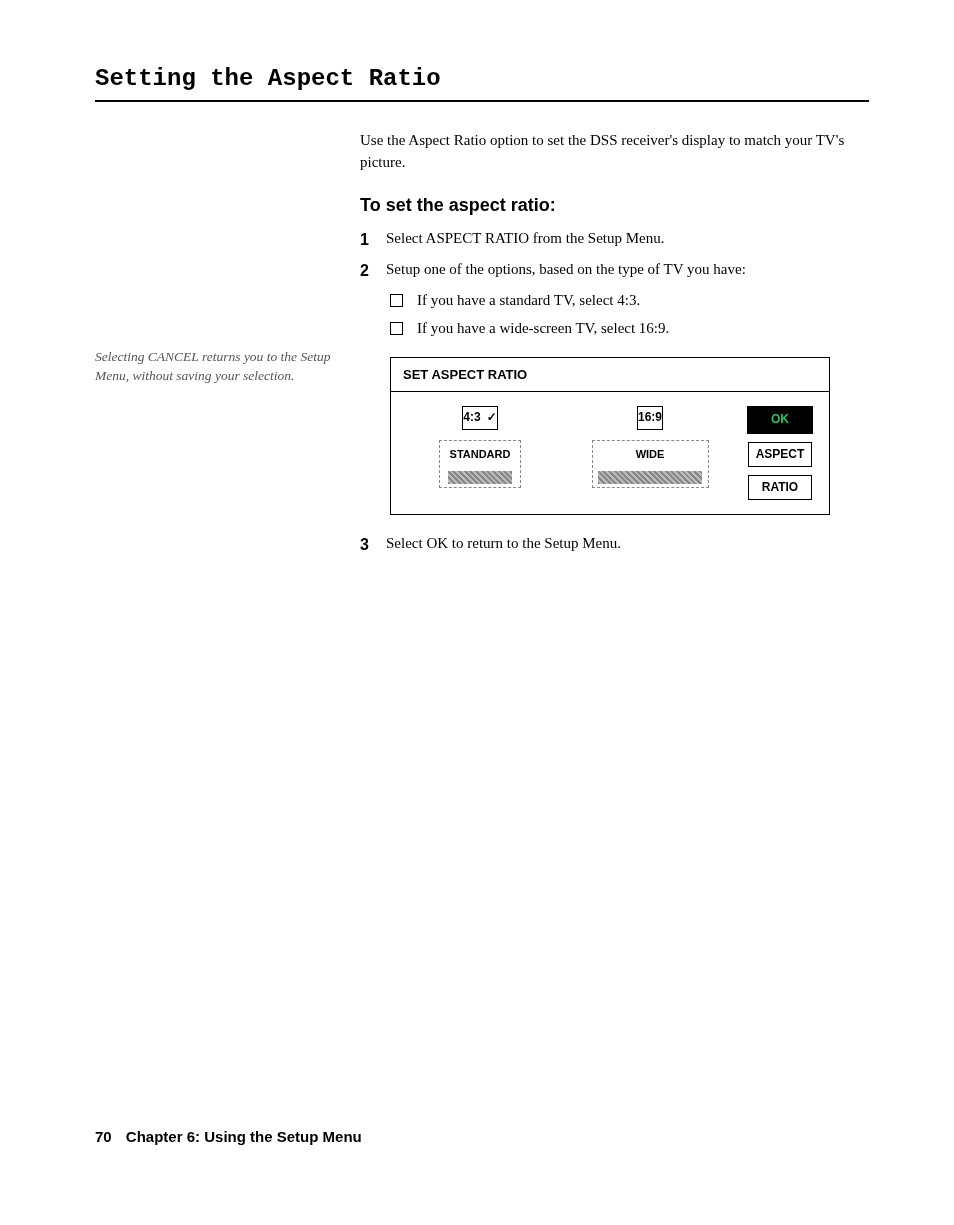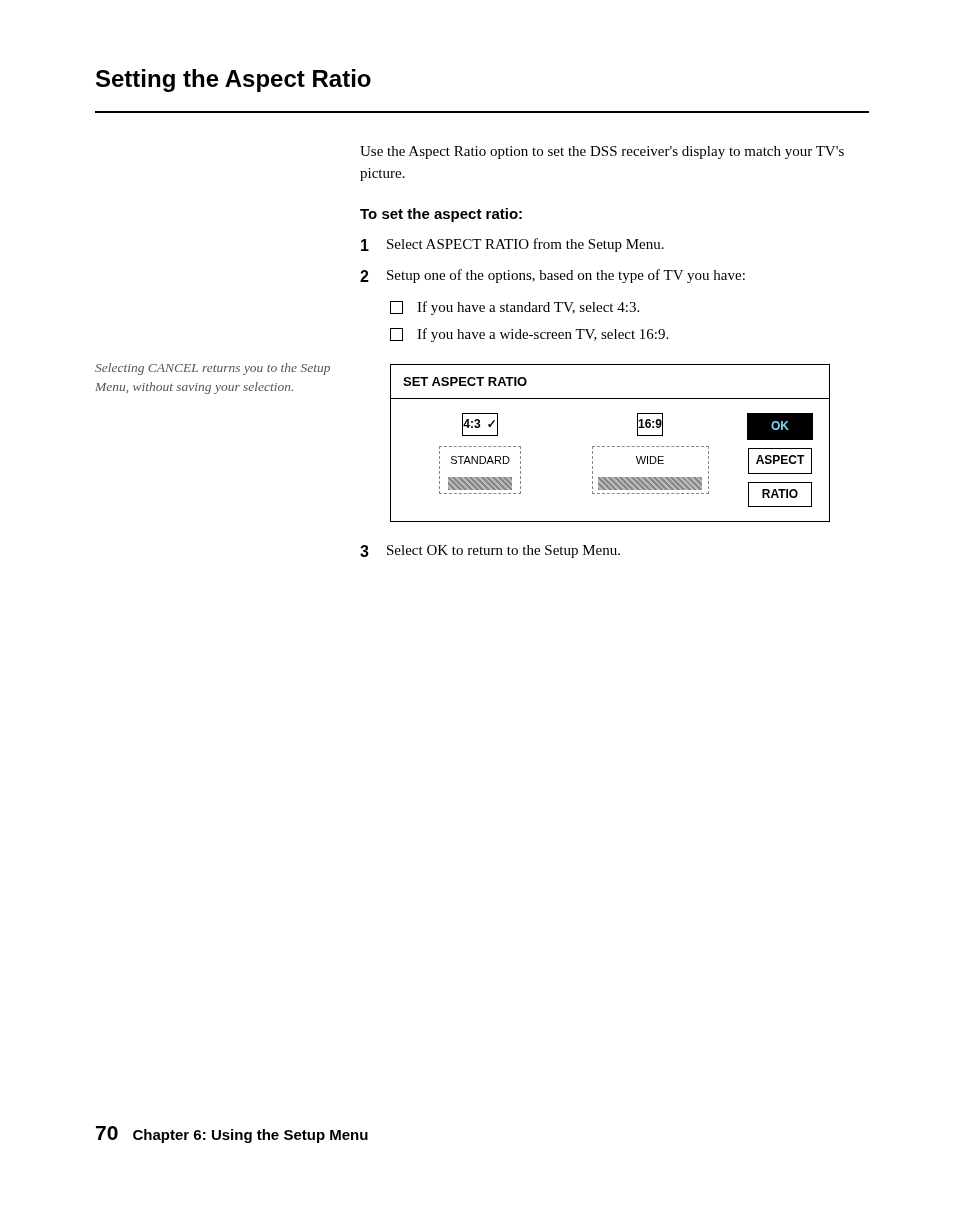--- a/index.html
+++ b/index.html
@@ -12,24 +12,24 @@
       height: 1225px;
       position: relative;
     }
     .page {
       padding: 65px 85px 40px 95px;
       box-sizing: border-box;
       height: 100%;
       position: relative;
     }
     .page-title {
-      font-family: Liberation Sans, sans-serif;
+      font-family: Liberation Mono, monospace;
       font-size: 24px;
       font-weight: bold;
-      margin: 0 0 14px 0;
+      margin: 0 0 4px 0;
       padding-bottom: 4px;
     }
     .title-rule {
       border: none;
       border-top: 2px solid #000;
       margin: 0 0 28px 0;
     }
     .content-row {
       display: flex;
       align-items: flex-start;
@@ -51,21 +51,21 @@
       flex: 1;
       font-size: 15px;
       line-height: 1.45;
     }
     .intro {
       margin: 0 0 18px 0;
     }
     .subhead {
       font-family: Arial, Helvetica, sans-serif;
       font-weight: bold;
-      font-size: 15px;
+      font-size: 18px;
       margin: 0 0 10px 0;
     }
     .step {
       display: flex;
       margin-bottom: 8px;
     }
     .step-num {
       font-family: Arial, Helvetica, sans-serif;
       font-weight: bold;
       font-size: 16px;
@@ -128,21 +128,21 @@
       margin-bottom: 10px;
     }
     .check {
       font-size: 12px;
     }
     .tv-box {
       border: 1px dashed #888;
       padding: 6px 0 0 0;
       text-align: center;
       font-size: 11px;
-      font-weight: normal;
+      font-weight: bold;
       display: flex;
       flex-direction: column;
       align-items: center;
     }
     .tv-box.std { width: 80px; }
     .tv-box.wide { width: 115px; }
     .tv-label { margin-bottom: 8px; }
     .tv-screen {
       background: repeating-linear-gradient(45deg,#888,#888 2px,#bbb 2px,#bbb 4px);
       height: 13px;
@@ -161,33 +161,33 @@
     .action-btn {
       border: 1.5px solid #000;
       font-size: 12px;
       font-weight: bold;
       padding: 3px 0;
       width: 62px;
       text-align: center;
     }
     .action-btn.primary {
       background: #000;
-      color: #7dd3fc;
+      color: #22c55e;
       border: 2px solid #000;
     }
     .footer {
       position: absolute;
       bottom: 80px;
       left: 95px;
       font-family: Arial, Helvetica, sans-serif;
       font-weight: bold;
       font-size: 15px;
     }
     .footer .pagenum {
-      font-size: 21px;
+      font-size: 15px;
       margin-right: 10px;
     }
   </style>
 </head>
 <body>
 
 <div class="page">
   <h1 class="page-title">Setting the Aspect Ratio</h1>
   <hr class="title-rule">
 

